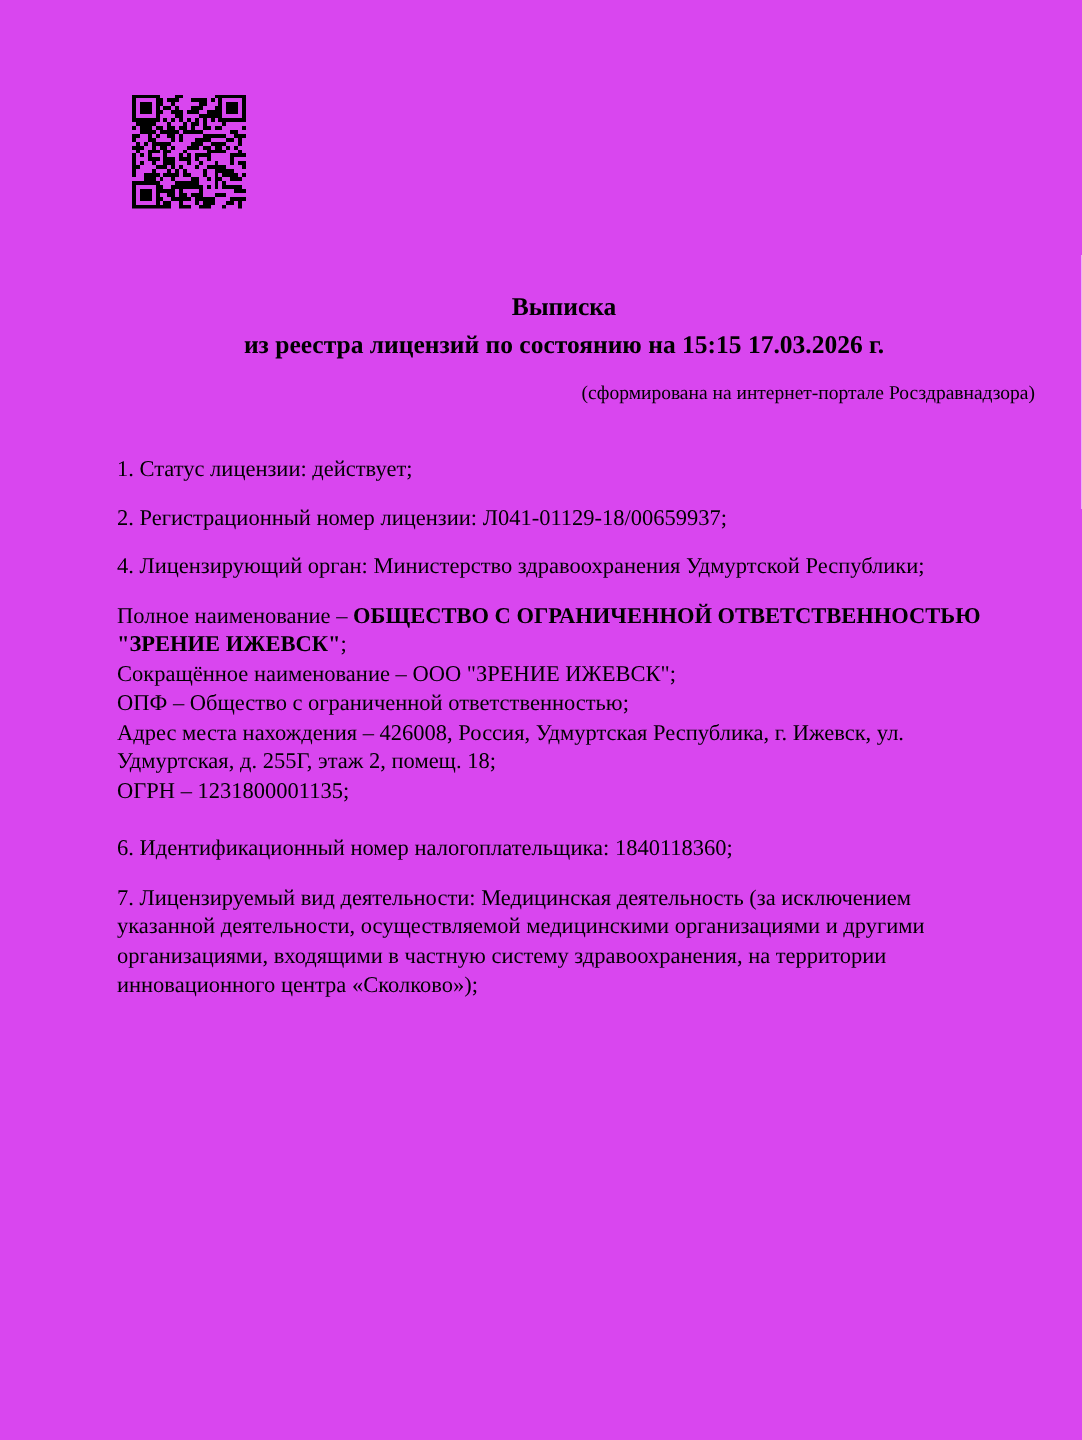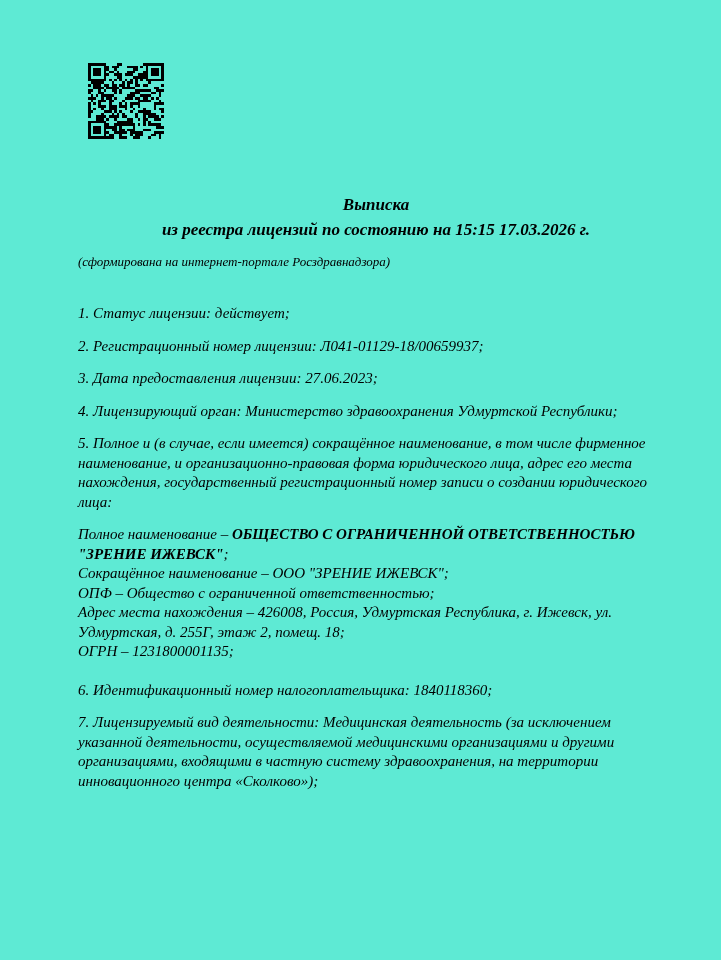--- a/index.html
+++ b/index.html
@@ -4,25 +4,24 @@
 <style>
   html, body {
     margin: 0;
     padding: 0;
     background: #ffffff;
   }
   .page {
     position: relative;
     width: 721px;
     height: 960px;
-    background: #5eead4;
+    background: #d946ef;
     overflow: hidden;
     font-family: "Liberation Serif", "DejaVu Serif", serif;
     color: #000000;
-    font-style: italic;
   }
   .qr {
     position: absolute;
     left: 88px;
     top: 63px;
     width: 76px;
     height: 76px;
   }
   .qr svg { display: block; }
   .content {
@@ -33,20 +32,21 @@
     font-size: 15px;
     line-height: 19.5px;
   }
   .title {
     text-align: center;
     font-weight: bold;
     font-size: 17px;
     line-height: 25px;
   }
   .note {
+    text-align: right;
     font-size: 13px;
     line-height: 17px;
     margin-top: 11px;
     margin-right: -16px;
   }
   .content p {
     margin: 12px 0 13px 0;
   }
   .content p.first {
     margin-top: 34px;
@@ -506,23 +506,21 @@
 
     <div class="title">
       <div>Выписка</div>
       <div>из реестра лицензий по состоянию на 15:15 17.03.2026 г.</div>
     </div>
 
     <div class="note">(сформирована на интернет-портале Росздравнадзора)</div>
 
     <p class="first">1. Статус лицензии: действует;</p>
     <p>2. Регистрационный номер лицензии: Л041-01129-18/00659937;</p>
-    <p>3. Дата предоставления лицензии: 27.06.2023;</p>
     <p>4. Лицензирующий орган: Министерство здравоохранения Удмуртской Республики;</p>
-    <p>5. Полное и (в случае, если имеется) сокращённое наименование, в том числе фирменное наименование, и организационно-правовая форма юридического лица, адрес его места нахождения, государственный регистрационный номер записи о создании юридического лица:</p>
 
     <div class="org">
       <div class="line"><span>Полное наименование – </span><b>ОБЩЕСТВО С ОГРАНИЧЕННОЙ ОТВЕТСТВЕННОСТЬЮ "ЗРЕНИЕ ИЖЕВСК"</b><span>;</span></div>
       <div class="line">Сокращённое наименование – ООО "ЗРЕНИЕ ИЖЕВСК";</div>
       <div class="line">ОПФ – Общество с ограниченной ответственностью;</div>
       <div class="line">Адрес места нахождения – 426008, Россия, Удмуртская Республика, г. Ижевск, ул. Удмуртская, д. 255Г, этаж 2, помещ. 18;</div>
       <div class="line">ОГРН – 1231800001135;</div>
     </div>
 
     <p>6. Идентификационный номер налогоплательщика: 1840118360;</p>

